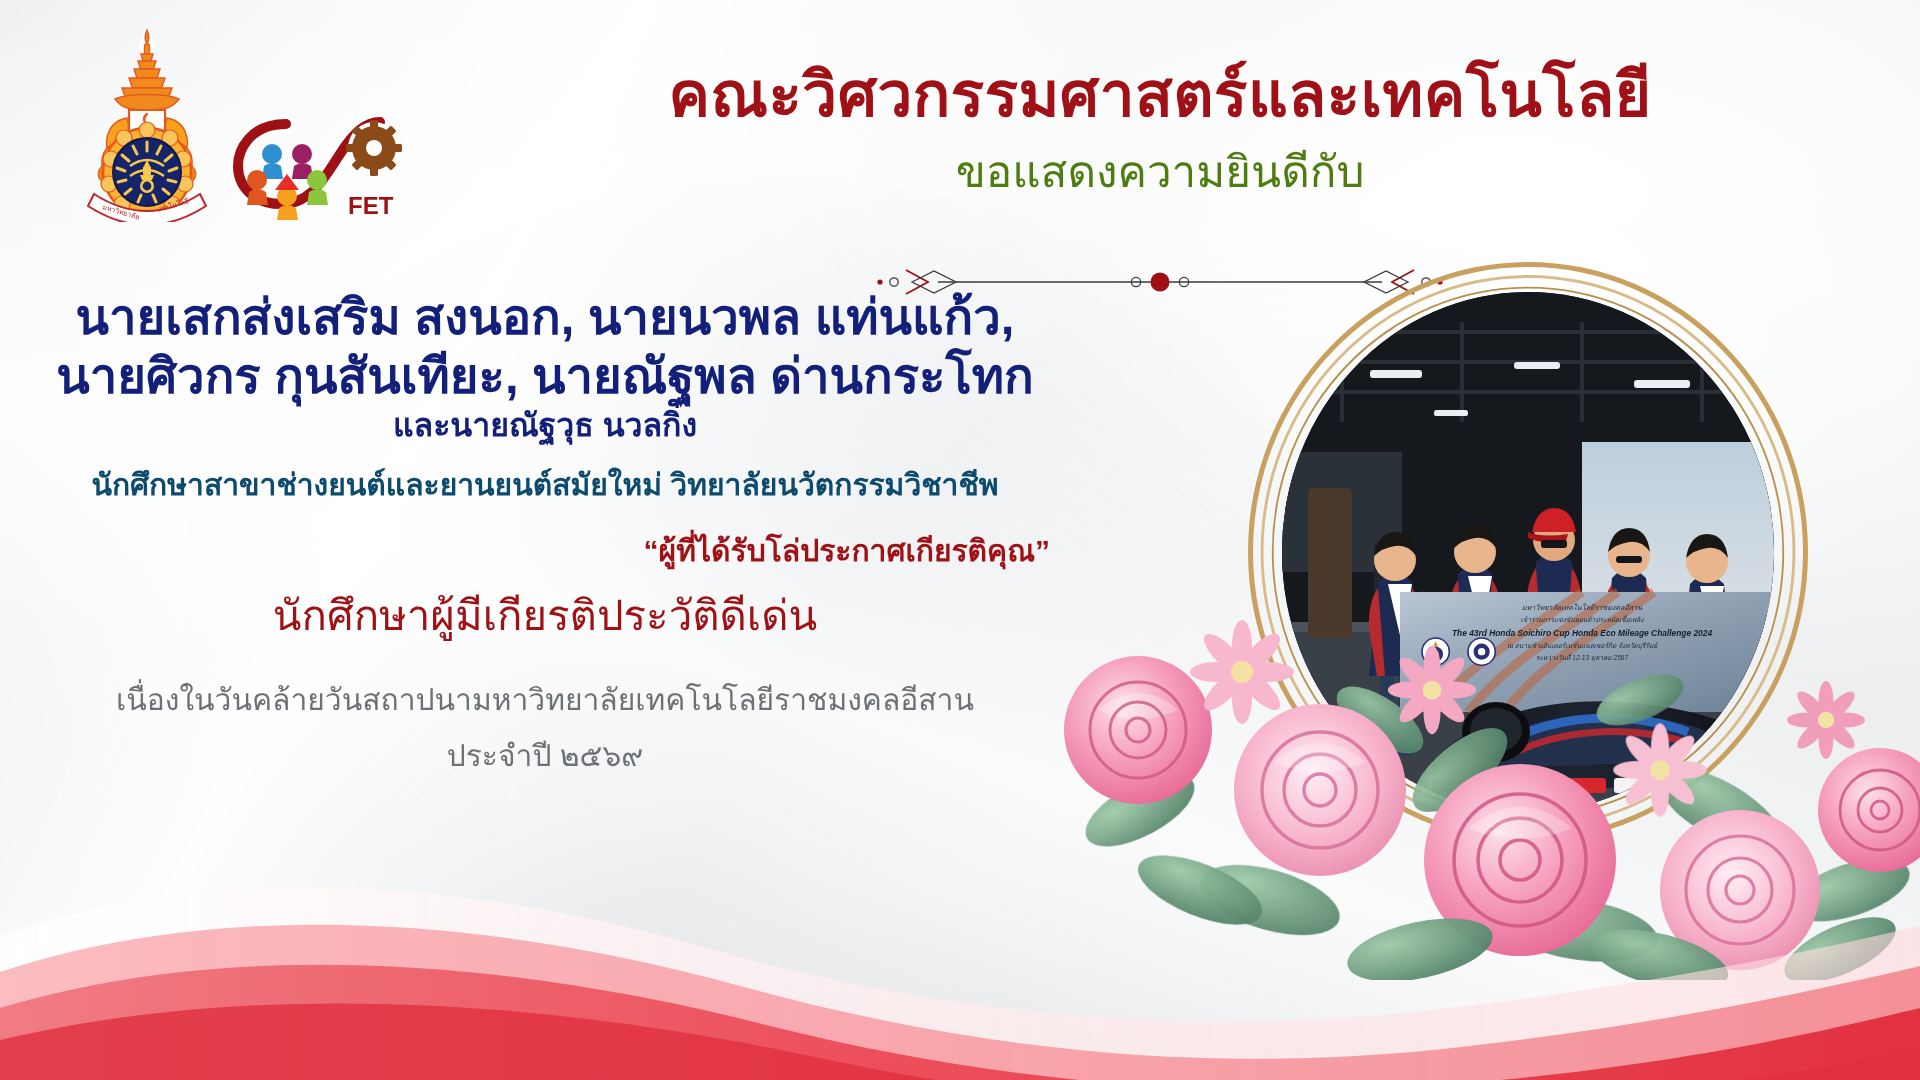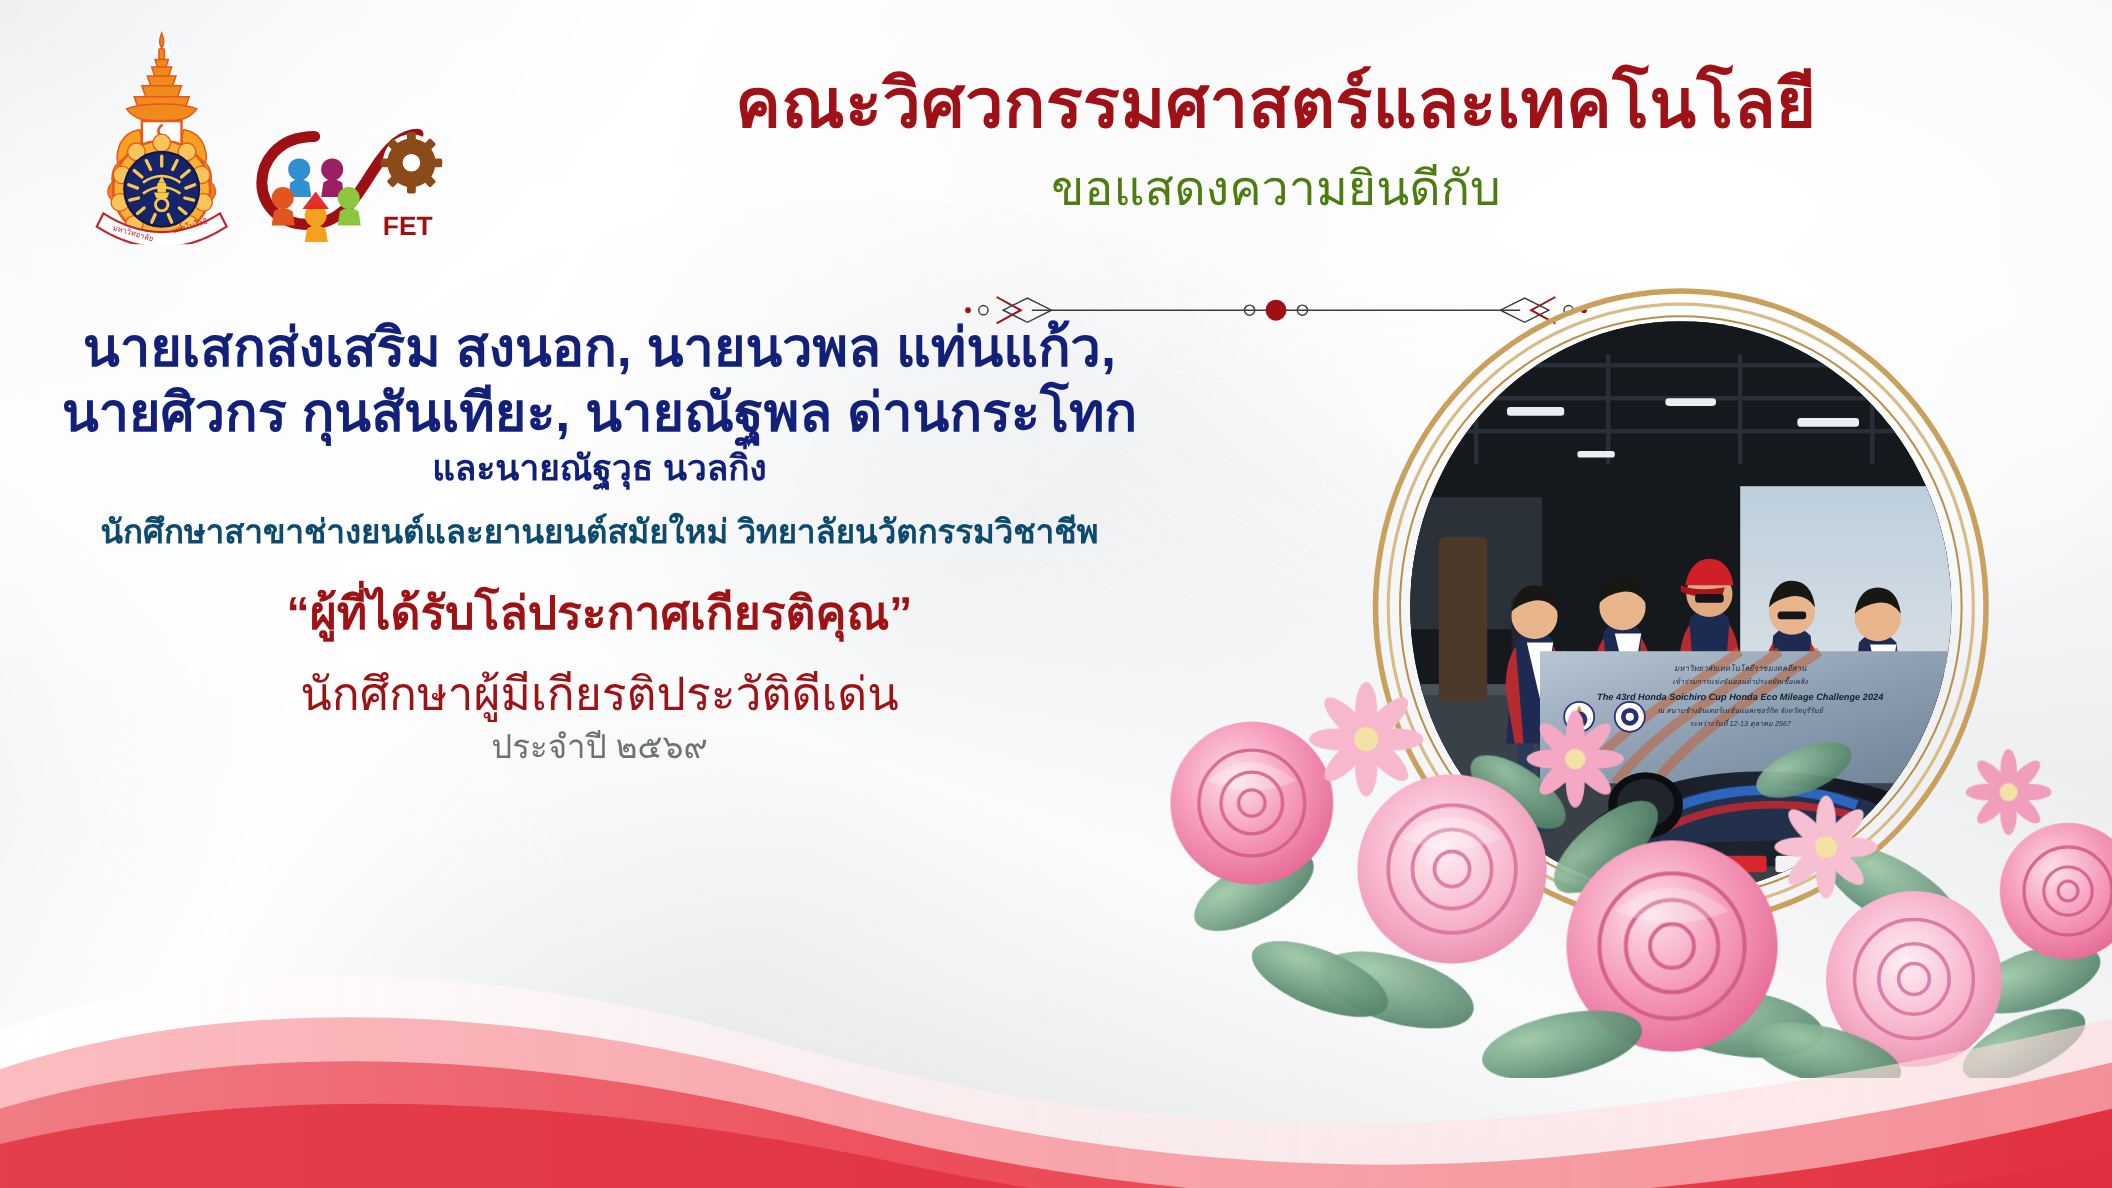--- a/index.html
+++ b/index.html
@@ -48,21 +48,21 @@
      font-size:44px;line-height:1.1;color:#4d7c0f;font-weight:400;white-space:nowrap;}
 
   .divider{position:absolute;left:860px;top:262px;width:600px;height:40px;}
   .divider svg{display:block;width:100%;height:100%;}
 
   
   .col{position:absolute;left:40px;top:288px;width:1010px;text-align:center;}
   .nm{color:#13207a;font-weight:700;font-size:49px;line-height:1.20;white-space:nowrap;}
   .nm.n3{font-size:32px;}
   .prog{margin-top:22px;color:#0c4a6e;font-weight:700;font-size:30px;line-height:1.25;white-space:nowrap;}
-  .quote{margin-top:30px;color:#9e1115;font-weight:700;font-size:42px;line-height:1.2;white-space:nowrap;}
+  .quote{margin-top:30px;color:#9e1115;font-weight:700;font-size:30px;line-height:1.2;white-space:nowrap;text-align:right;}
   .honor{margin-top:22px;color:#9e1115;font-weight:400;font-size:42px;line-height:1.2;white-space:nowrap;}
   .occ{margin-top:36px;color:#6d7175;font-weight:400;font-size:30px;line-height:1.45;white-space:nowrap;}
 
   
   .medallion{position:absolute;left:1248px;top:262px;width:560px;height:580px;}
   .ring{position:absolute;inset:0;border-radius:50%;}
   .ring.r1{border:5px solid #c9a05e;transform:scale(1.00);}
   .ring.r2{border:3px solid #d8bb86;transform:scale(.955);}
   .ring.r3{border:2px solid #b8904c;transform:scale(.915);}
   .photo{position:absolute;left:34px;top:30px;width:492px;height:520px;border-radius:50%;
@@ -333,21 +333,22 @@
     </svg>
   </div>
 
   <div class="col">
     <div class="nm">นายเสกส่งเสริม สงนอก, นายนวพล แท่นแก้ว,</div>
     <div class="nm">นายศิวกร กุนสันเทียะ, นายณัฐพล ด่านกระโทก</div>
     <div class="nm n3">และนายณัฐวุธ นวลกิ่ง</div>
     <div class="prog">นักศึกษาสาขาช่างยนต์และยานยนต์สมัยใหม่ วิทยาลัยนวัตกรรมวิชาชีพ</div>
     <div class="quote">“ผู้ที่ได้รับโล่ประกาศเกียรติคุณ”</div>
     <div class="honor">นักศึกษาผู้มีเกียรติประวัติดีเด่น</div>
-    <div class="occ" style="margin-top:2px">ประจำปี ๒๕๖๙</div>
+    <div class="occ">เนื่องในวันคล้ายวันสถาปนามหาวิทยาลัยเทคโนโลยีราชมงคลอีสาน</div>
+    <div class="occ" style="margin-top:13px">ประจำปี ๒๕๖๙</div>
   </div>
 
   <div class="medallion">
     <div class="ring r1"></div>
     <div class="ring r2"></div>
     <div class="ring r3"></div>
     <div class="photo">
       <svg viewBox="0 0 492 520" xmlns="http://www.w3.org/2000/svg">
         <defs>
           <linearGradient id="skyg" x1="0" y1="0" x2="0" y2="1">

